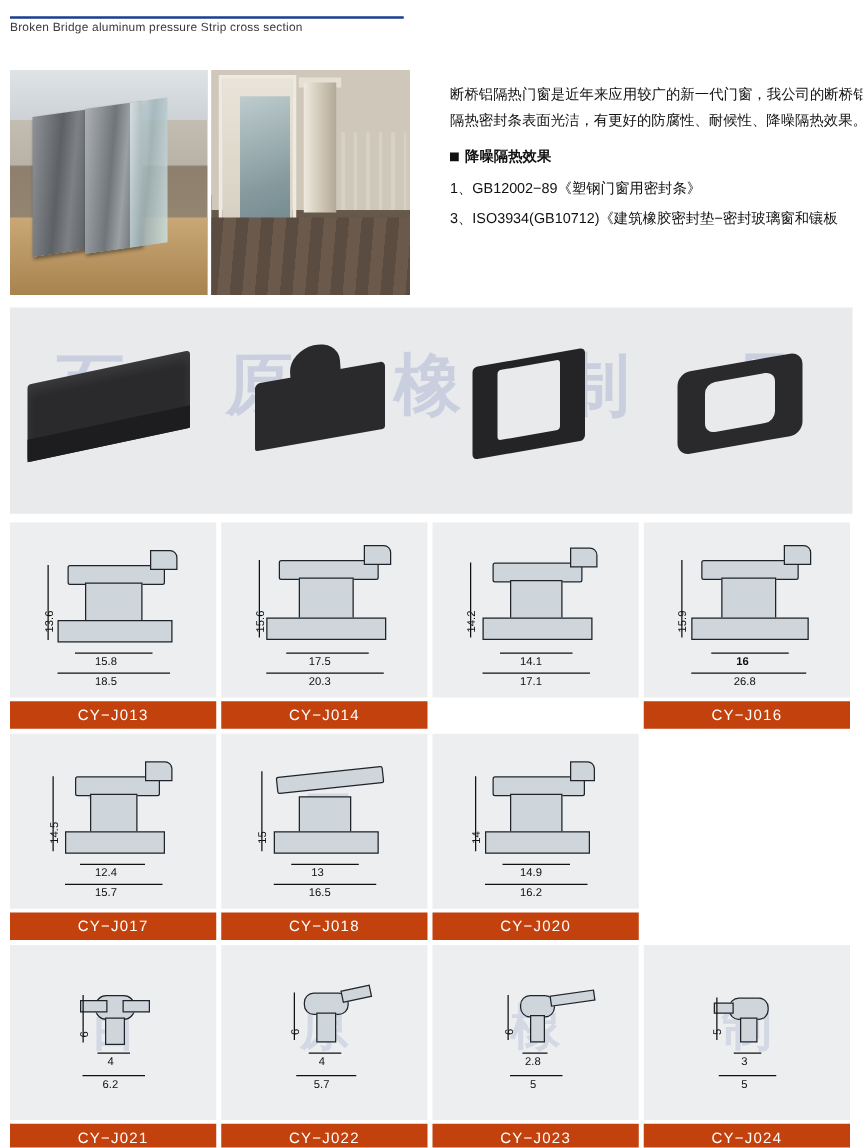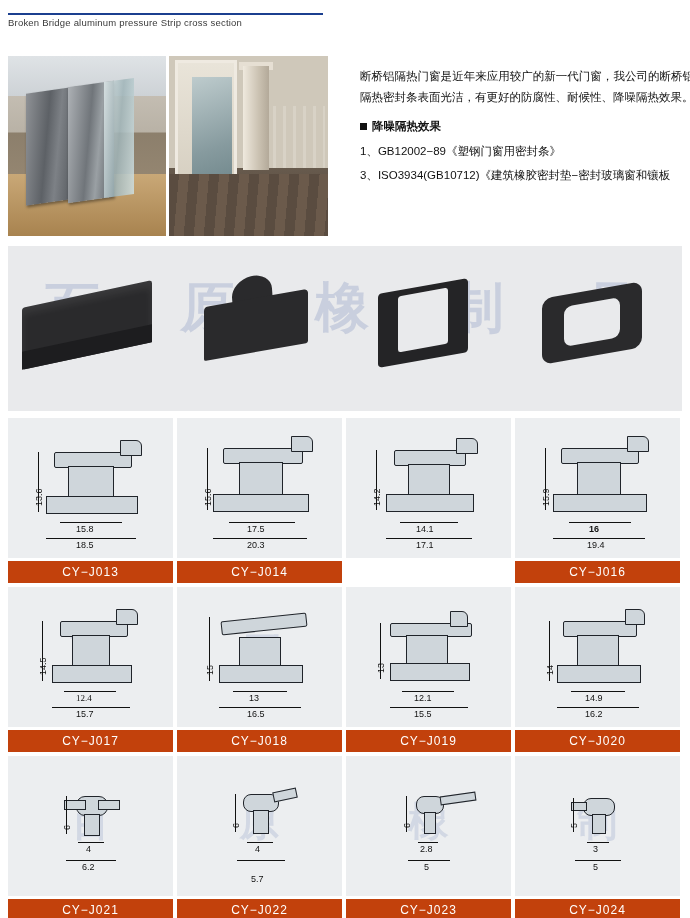--- a/index.html
+++ b/index.html
@@ -238,39 +238,39 @@
           <div class="gwm">制</div>
           <div class="prof" style="left:46px;top:30px;width:76px;height:14px;border-radius:2px;"></div>
           <div class="prof" style="left:62px;top:44px;width:42px;height:32px;"></div>
           <div class="prof" style="left:38px;top:76px;width:92px;height:16px;"></div>
           <div class="prof" style="left:112px;top:18px;width:20px;height:14px;border-radius:0 6px 0 0;"></div>
           <div class="linev" style="left:30px;top:30px;height:62px;"></div>
           <div class="dimv" style="left:26px;top:88px;">15.9</div>
           <div class="lineh" style="left:54px;top:104px;width:62px;"></div>
           <div class="dimh" style="left:74px;top:106px;font-weight:bold;">16</div>
           <div class="lineh" style="left:38px;top:120px;width:92px;"></div>
-          <div class="dimh" style="left:72px;top:122px;">19.4</div>
+          <div class="dimh" style="left:72px;top:122px;">26.8</div>
         </div>
         <div class="glabel">CY−J016</div>
       </div>
     </div>
 
     <div class="grow">
 
       <div class="gcell">
         <div class="gpic">
           <div class="gwm">百</div>
           <div class="prof" style="left:52px;top:34px;width:66px;height:14px;border-radius:2px;"></div>
           <div class="prof" style="left:64px;top:48px;width:36px;height:30px;"></div>
           <div class="prof" style="left:44px;top:78px;width:78px;height:16px;"></div>
           <div class="prof" style="left:108px;top:22px;width:20px;height:14px;border-radius:0 6px 0 0;"></div>
           <div class="linev" style="left:34px;top:34px;height:60px;"></div>
           <div class="dimv" style="left:30px;top:88px;">14.5</div>
           <div class="lineh" style="left:56px;top:104px;width:52px;"></div>
-          <div class="dimh" style="left:68px;top:106px;font-family:Liberation Serif, serif;">12.4</div>
+          <div class="dimh" style="left:68px;top:106px;">12.4</div>
           <div class="lineh" style="left:44px;top:120px;width:78px;"></div>
           <div class="dimh" style="left:68px;top:122px;">15.7</div>
         </div>
         <div class="glabel">CY−J017</div>
       </div>
 
       <div class="gcell">
         <div class="gpic">
           <div class="gwm">原</div>
           <div class="prof" style="left:44px;top:30px;width:84px;height:12px;border-radius:2px;transform:rotate(-6deg);"></div>
@@ -279,36 +279,20 @@
           <div class="linev" style="left:32px;top:30px;height:64px;"></div>
           <div class="dimv" style="left:28px;top:88px;">15</div>
           <div class="lineh" style="left:56px;top:104px;width:54px;"></div>
           <div class="dimh" style="left:72px;top:106px;">13</div>
           <div class="lineh" style="left:42px;top:120px;width:82px;"></div>
           <div class="dimh" style="left:70px;top:122px;">16.5</div>
         </div>
         <div class="glabel">CY−J018</div>
       </div>
 
-      <div class="gcell">
-        <div class="gpic">
-          <div class="gwm">橡</div>
-          <div class="prof" style="left:44px;top:36px;width:80px;height:12px;border-radius:2px;"></div>
-          <div class="prof" style="left:60px;top:48px;width:40px;height:28px;"></div>
-          <div class="prof" style="left:44px;top:76px;width:78px;height:16px;"></div>
-          <div class="prof" style="left:104px;top:24px;width:16px;height:14px;border-radius:0 6px 0 0;"></div>
-          <div class="linev" style="left:34px;top:36px;height:56px;"></div>
-          <div class="dimv" style="left:30px;top:86px;">13</div>
-          <div class="lineh" style="left:56px;top:104px;width:52px;"></div>
-          <div class="dimh" style="left:68px;top:106px;">12.1</div>
-          <div class="lineh" style="left:44px;top:120px;width:78px;"></div>
-          <div class="dimh" style="left:68px;top:122px;">15.5</div>
-        </div>
-        <div class="glabel">CY−J019</div>
-      </div>
 
       <div class="gcell">
         <div class="gpic">
           <div class="gwm">制</div>
           <div class="prof" style="left:48px;top:34px;width:72px;height:14px;border-radius:2px;"></div>
           <div class="prof" style="left:62px;top:48px;width:40px;height:30px;"></div>
           <div class="prof" style="left:42px;top:78px;width:82px;height:16px;"></div>
           <div class="prof" style="left:110px;top:22px;width:18px;height:14px;border-radius:0 6px 0 0;"></div>
           <div class="linev" style="left:34px;top:34px;height:60px;"></div>
           <div class="dimv" style="left:30px;top:88px;">14</div>
@@ -344,21 +328,21 @@
         <div class="gpic">
           <div class="gwm">原</div>
           <div class="prof" style="left:66px;top:38px;width:34px;height:16px;border-radius:8px;"></div>
           <div class="prof" style="left:76px;top:54px;width:14px;height:22px;"></div>
           <div class="prof" style="left:96px;top:34px;width:22px;height:8px;transform:rotate(-12deg);"></div>
           <div class="linev" style="left:58px;top:38px;height:38px;"></div>
           <div class="dimv" style="left:54px;top:72px;">6</div>
           <div class="lineh" style="left:70px;top:86px;width:26px;"></div>
           <div class="dimh" style="left:78px;top:88px;">4</div>
           <div class="lineh" style="left:60px;top:104px;width:48px;"></div>
-          <div class="dimh" style="left:74px;top:106px;margin-top:12px;">5.7</div>
+          <div class="dimh" style="left:74px;top:106px;">5.7</div>
         </div>
         <div class="glabel">CY−J022</div>
       </div>
 
       <div class="gcell">
         <div class="gpic">
           <div class="gwm">橡</div>
           <div class="prof" style="left:70px;top:40px;width:26px;height:16px;border-radius:8px;"></div>
           <div class="prof" style="left:78px;top:56px;width:10px;height:20px;"></div>
           <div class="prof" style="left:94px;top:38px;width:34px;height:7px;transform:rotate(-8deg);"></div>

